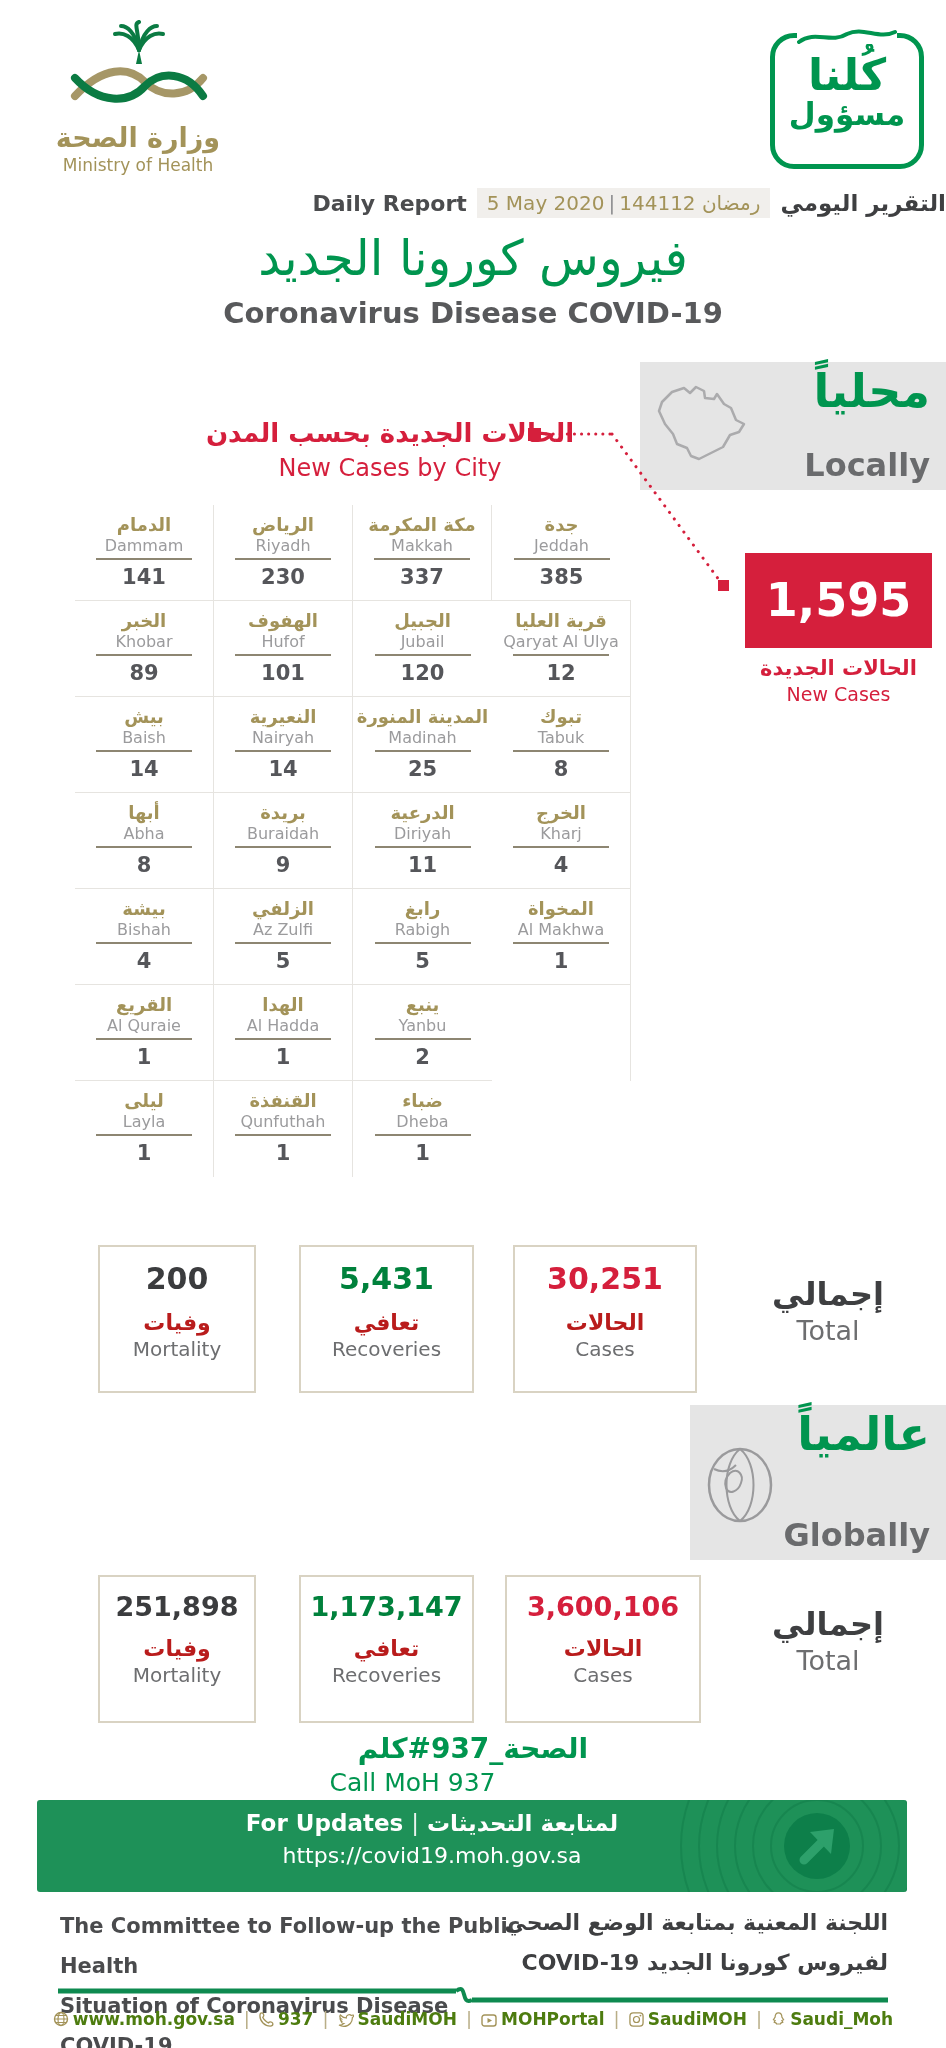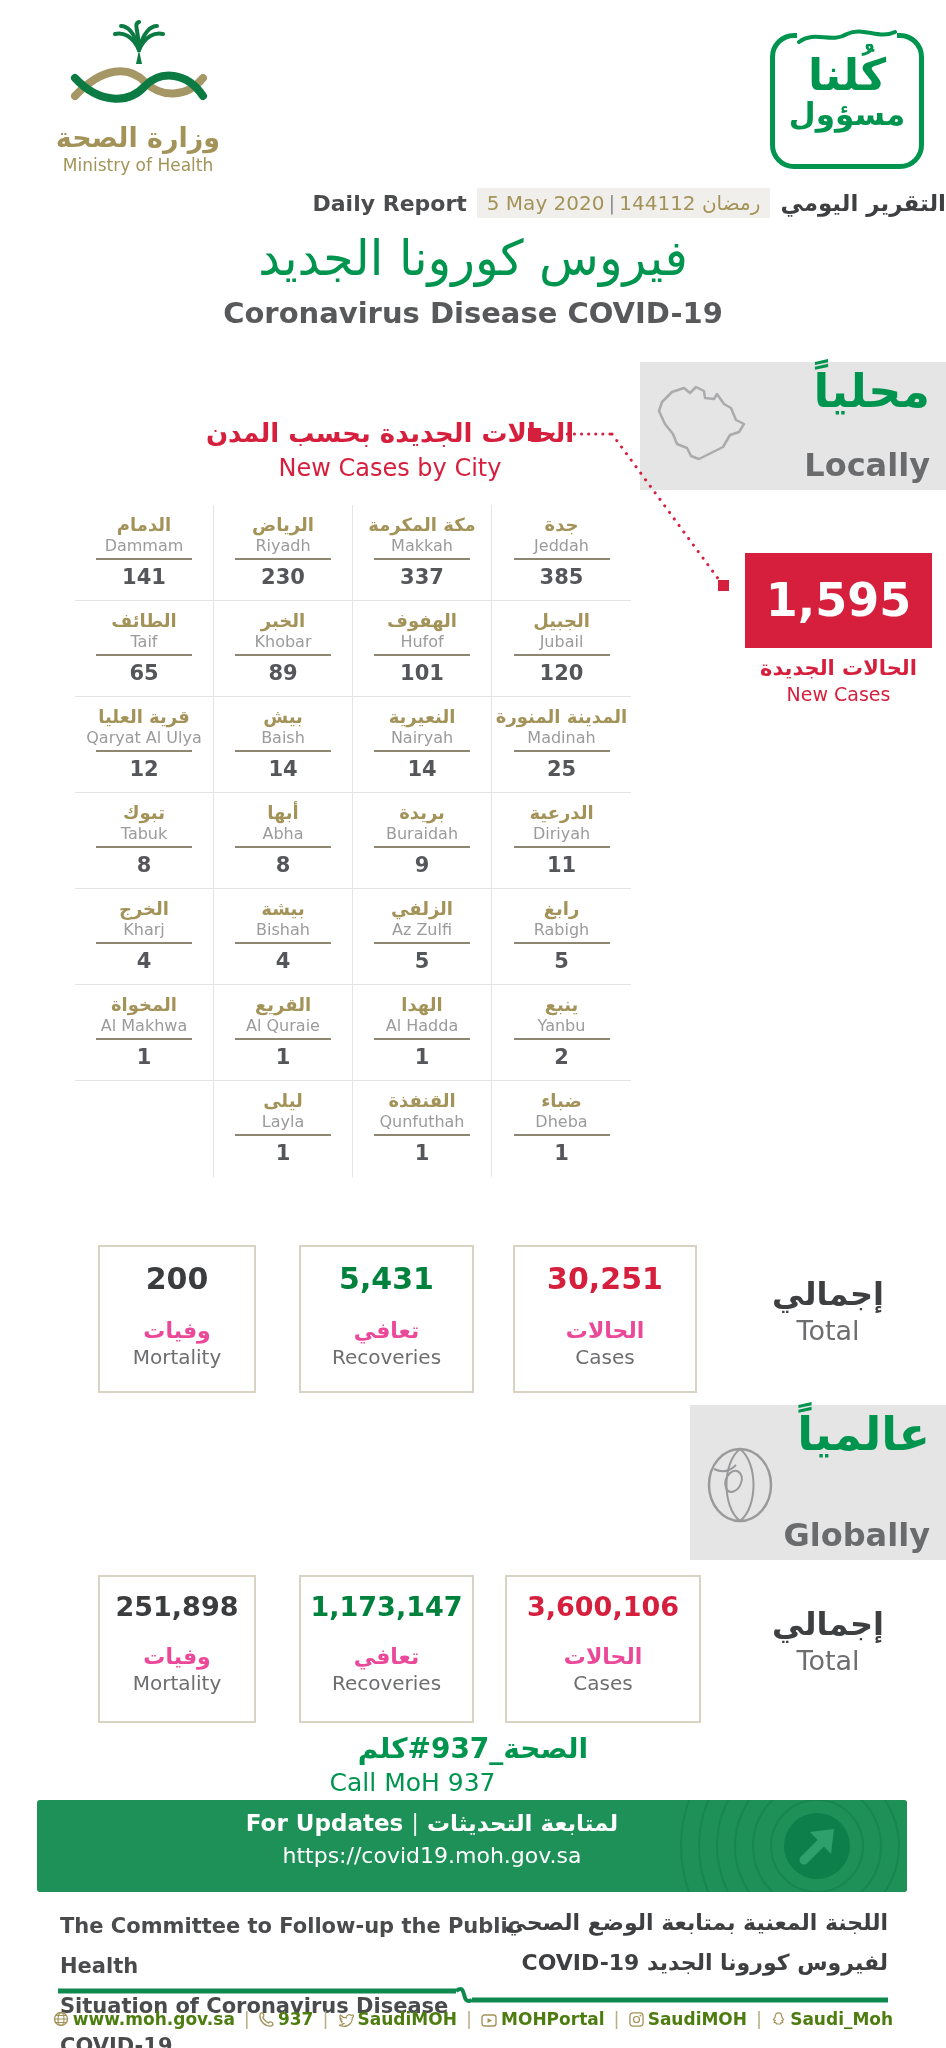--- a/index.html
+++ b/index.html
@@ -55,21 +55,21 @@
   .newcases-box{left:745px;top:553px;width:187px;height:95px;background:var(--red);color:#ffffff;
     font-size:46px;font-weight:bold;text-align:center;line-height:95px;}
   .newcases-caption{left:745px;top:656px;width:187px;text-align:center;}
   .ncc-ar{color:var(--red);font-size:21px;font-weight:bold;}
   .ncc-en{color:var(--red);font-size:19px;margin-top:3px;}
 
   
   .stats-row{left:0;top:0;width:946px;height:150px;}
   .stat-box{position:absolute;border:2px solid #d9d3c3;background:#fff;text-align:center;box-sizing:border-box;padding-top:14px;height:148px;}
   .stat-val{font-size:30px;font-weight:bold;}
-  .stat-ar{color:#ec4899;font-size:22px;font-weight:bold;margin-top:22px;}
+  .stat-ar{color:#b91c1c;font-size:22px;font-weight:bold;margin-top:14px;}
   .stat-en{color:#6d6e70;font-size:20px;margin-top:2px;}
   .total-label{position:absolute;right:62px;top:30px;text-align:center;}
   .total-ar{color:#3e3f41;font-size:32px;font-weight:bold;}
   .total-en{color:#6d6e70;font-size:27px;margin-top:2px;}
 
   
   .call-ar{left:0;top:1732px;width:946px;text-align:center;color:var(--green);font-size:28px;font-weight:bold;}
   .call-en{left:0;top:1768px;width:825px;text-align:center;color:var(--green);font-size:25px;}
 
   
@@ -169,26 +169,20 @@
         <div class="c-ar" dir="rtl">مكة المكرمة</div>
         <div class="c-en">Makkah</div>
         <div class="c-line"></div>
         <div class="c-val">337</div>
       </div>
       <div class="city-cell hb">
         <div class="c-ar" dir="rtl">جدة</div>
         <div class="c-en">Jeddah</div>
         <div class="c-line"></div>
         <div class="c-val">385</div>
-      </div>
-      <div class="city-cell hb vb">
-        <div class="c-ar" dir="rtl">الطائف</div>
-        <div class="c-en">Taif</div>
-        <div class="c-line"></div>
-        <div class="c-val">65</div>
       </div>
       <div class="city-cell hb vb">
         <div class="c-ar" dir="rtl">الخبر</div>
         <div class="c-en">Khobar</div>
         <div class="c-line"></div>
         <div class="c-val">89</div>
       </div>
       <div class="city-cell hb vb">
         <div class="c-ar" dir="rtl">الهفوف</div>
         <div class="c-en">Hufof</div>

